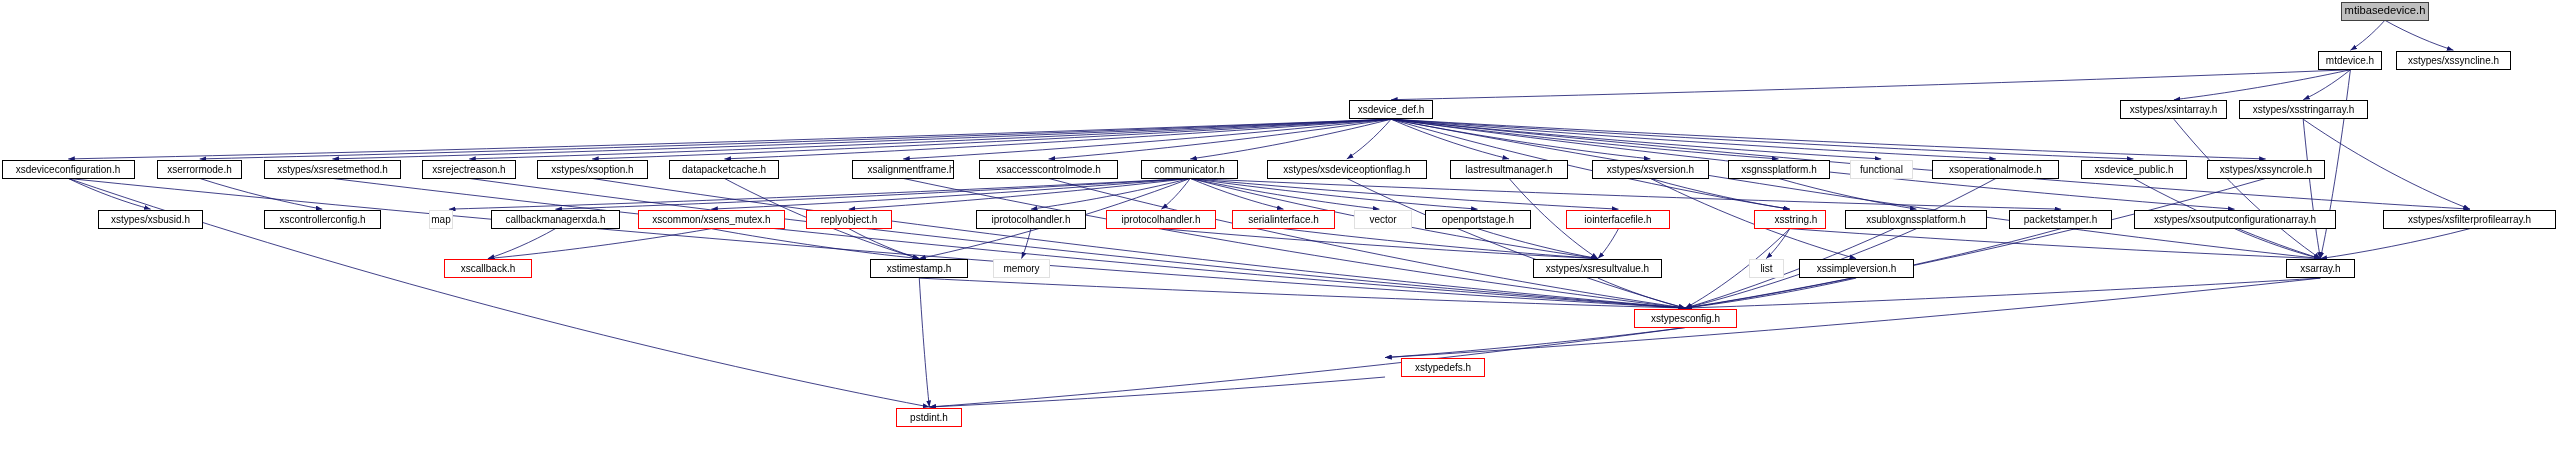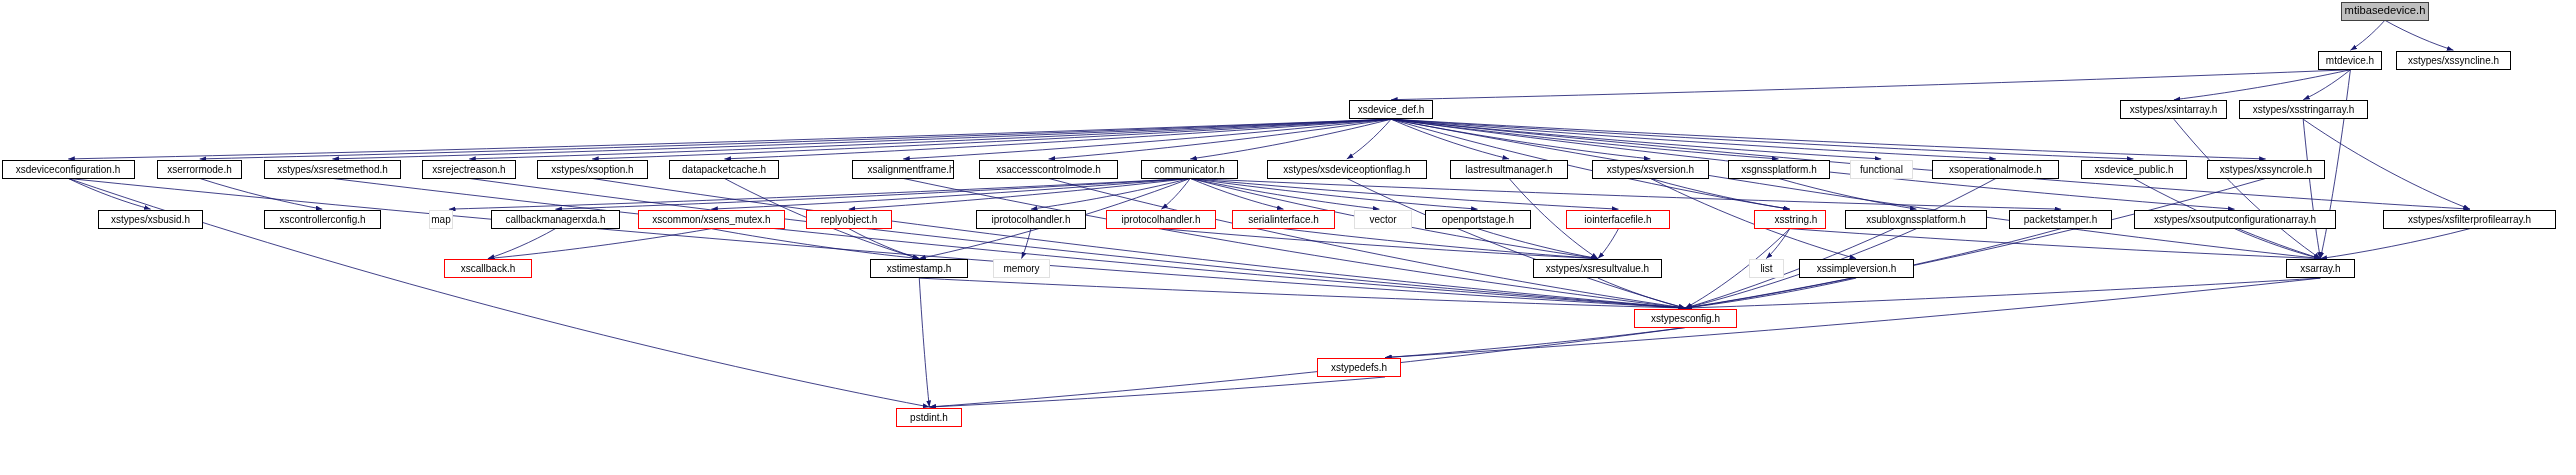--- a/index.html
+++ b/index.html
@@ -252,21 +252,21 @@
       </div>
       <div class="node" style="left: 1799px; top: 259px; width: 115px;">
         <span>xssimpleversion.h</span>
       </div>
       <div class="node" style="left: 2286px; top: 259px; width: 69px;">
         <span>xsarray.h</span>
       </div>
       <div class="node red" style="left: 1634px; top: 309px; width: 103px;">
         <span>xstypesconfig.h</span>
       </div>
-      <div class="node red" style="left: 1317px; top: 358px; width: 84px;">
+      <div class="node red" style="left: 1401px; top: 358px; width: 84px;">
         <span>xstypedefs.h</span>
       </div>
       <div class="node red" style="left: 896px; top: 408px; width: 66px;">
         <span>pstdint.h</span>
       </div>
     </div>
 </div>
 
 
 </body></html>

